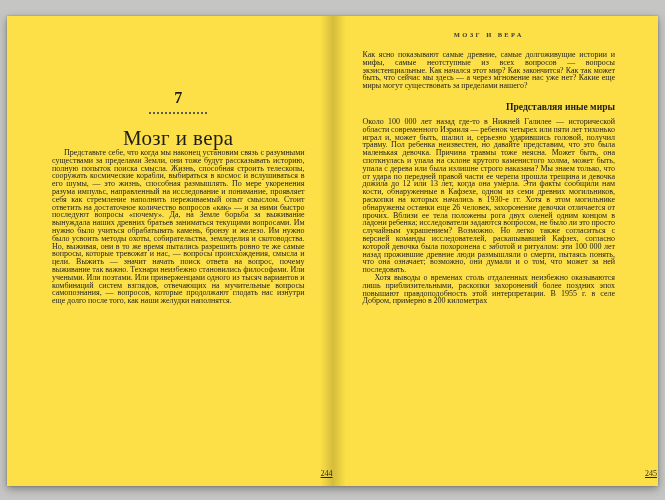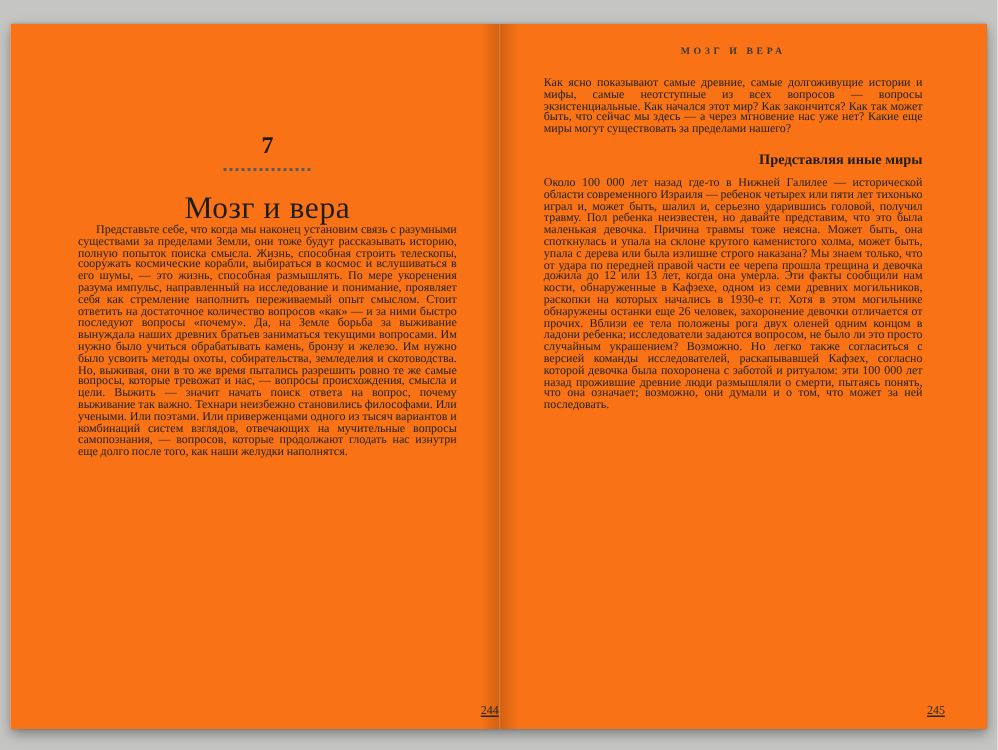--- a/index.html
+++ b/index.html
@@ -7,21 +7,21 @@
     width:665px;height:500px;overflow:hidden;
     background:#c5c5c4;
     font-family:"Liberation Serif","DejaVu Serif",serif;
   }
   .spread{
     position:absolute;left:7px;top:16px;width:651px;height:470px;
     display:flex;box-shadow:0 3px 8px rgba(0,0,0,.35), 0 0 2px rgba(0,0,0,.25);
     background:#fbfbf9;
   }
   .page{
-    position:relative;width:50%;height:100%;background:#f97316;color:#1d1d1b;
+    position:relative;width:50%;height:100%;background:#fde047;color:#1d1d1b;
     box-sizing:border-box;
   }
   .page.left{padding:0 28px 0 45px;}
   .page.right{padding:0 43px 0 30px;}
   .page.left::after{
     content:"";position:absolute;top:0;right:0;width:13px;height:100%;
     background:linear-gradient(to right,rgba(0,0,0,0),rgba(0,0,0,.16));
   }
   .page.right::before{
     content:"";position:absolute;top:0;left:0;width:13px;height:100%;
@@ -51,36 +51,37 @@
   .running-header{
     margin-top:15px;text-align:center;font-size:6.5px;font-weight:bold;
     letter-spacing:2.4px;color:#3a3a38;
   }
   .right .body-text.first{margin-top:13px;}
   .page-number{
     position:absolute;bottom:8px;left:0;width:100%;text-align:right;
     font-size:8px;color:#2a2a28;text-decoration:underline;
   }
   .page.left .page-number{padding-left:17px;box-sizing:border-box;}
-  .page.right .page-number{padding-right:28px;box-sizing:border-box;}
+  .page.right .page-number{padding-right:1px;box-sizing:border-box;}
 </style>
 </head>
 <body>
 
 <div class="spread">
 
   <div class="page left">
     <div class="chapter-number">7</div>
     <div class="ornament"></div>
     <h1 class="chapter-title">Мозг и вера</h1>
     <p class="body-text indent">Представьте себе, что когда мы наконец установим связь с разумными существами за пределами Земли, они тоже будут рассказывать историю, полную попыток поиска смысла. Жизнь, способная строить телескопы, сооружать космические корабли, выбираться в космос и вслушиваться в его шумы, — это жизнь, способная размышлять. По мере укоренения разума импульс, направленный на исследование и понимание, проявляет себя как стремление наполнить переживаемый опыт смыслом. Стоит ответить на достаточное количество вопросов «как» — и за ними быстро последуют вопросы «почему». Да, на Земле борьба за выживание вынуждала наших древних братьев заниматься текущими вопросами. Им нужно было учиться обрабатывать камень, бронзу и железо. Им нужно было усвоить методы охоты, собирательства, земледелия и скотоводства. Но, выживая, они в то же время пытались разрешить ровно те же самые вопросы, которые тревожат и нас, — вопросы происхождения, смысла и цели. Выжить — значит начать поиск ответа на вопрос, почему выживание так важно. Технари неизбежно становились философами. Или учеными. Или поэтами. Или приверженцами одного из тысяч вариантов и комбинаций систем взглядов, отвечающих на мучительные вопросы самопознания, — вопросов, которые продолжают глодать нас изнутри еще долго после того, как наши желудки наполнятся.</p>
     <div class="page-number">244</div>
   </div>
 
   <div class="page right">
     <div class="running-header">МОЗГ И ВЕРА</div>
     <p class="body-text first">Как ясно показывают самые древние, самые долгоживущие истории и мифы, самые неотступные из всех вопросов — вопросы экзистенциальные. Как начался этот мир? Как закончится? Как так может быть, что сейчас мы здесь — а через мгновение нас уже нет? Какие еще миры могут существовать за пределами нашего?</p>
     <h2 class="subsection-heading">Представляя иные миры</h2>
     <p class="body-text">Около 100 000 лет назад где-то в Нижней Галилее — исторической области современного Израиля — ребенок четырех или пяти лет тихонько играл и, может быть, шалил и, серьезно ударившись головой, получил травму. Пол ребенка неизвестен, но давайте представим, что это была маленькая девочка. Причина травмы тоже неясна. Может быть, она споткнулась и упала на склоне крутого каменистого холма, может быть, упала с дерева или была излишне строго наказана? Мы знаем только, что от удара по передней правой части ее черепа прошла трещина и девочка дожила до 12 или 13 лет, когда она умерла. Эти факты сообщили нам кости, обнаруженные в Кафзехе, одном из семи древних могильников, раскопки на которых начались в 1930-е гг. Хотя в этом могильнике обнаружены останки еще 26 человек, захоронение девочки отличается от прочих. Вблизи ее тела положены рога двух оленей одним концом в ладони ребенка; исследователи задаются вопросом, не было ли это просто случайным украшением? Возможно. Но легко также согласиться с версией команды исследователей, раскапывавшей Кафзех, согласно которой девочка была похоронена с заботой и ритуалом: эти 100 000 лет назад прожившие древние люди размышляли о смерти, пытаясь понять, что она означает; возможно, они думали и о том, что может за ней последовать.</p>
+    <p class="body-text indent">Хотя выводы о временах столь отдаленных неизбежно оказываются лишь приблизительными, раскопки захоронений более поздних эпох повышают правдоподобность этой интерпретации. В 1955 г. в селе Добром, примерно в 200 километрах</p>
     <div class="page-number">245</div>
   </div>
 
 </div>
 
 </body></html>

